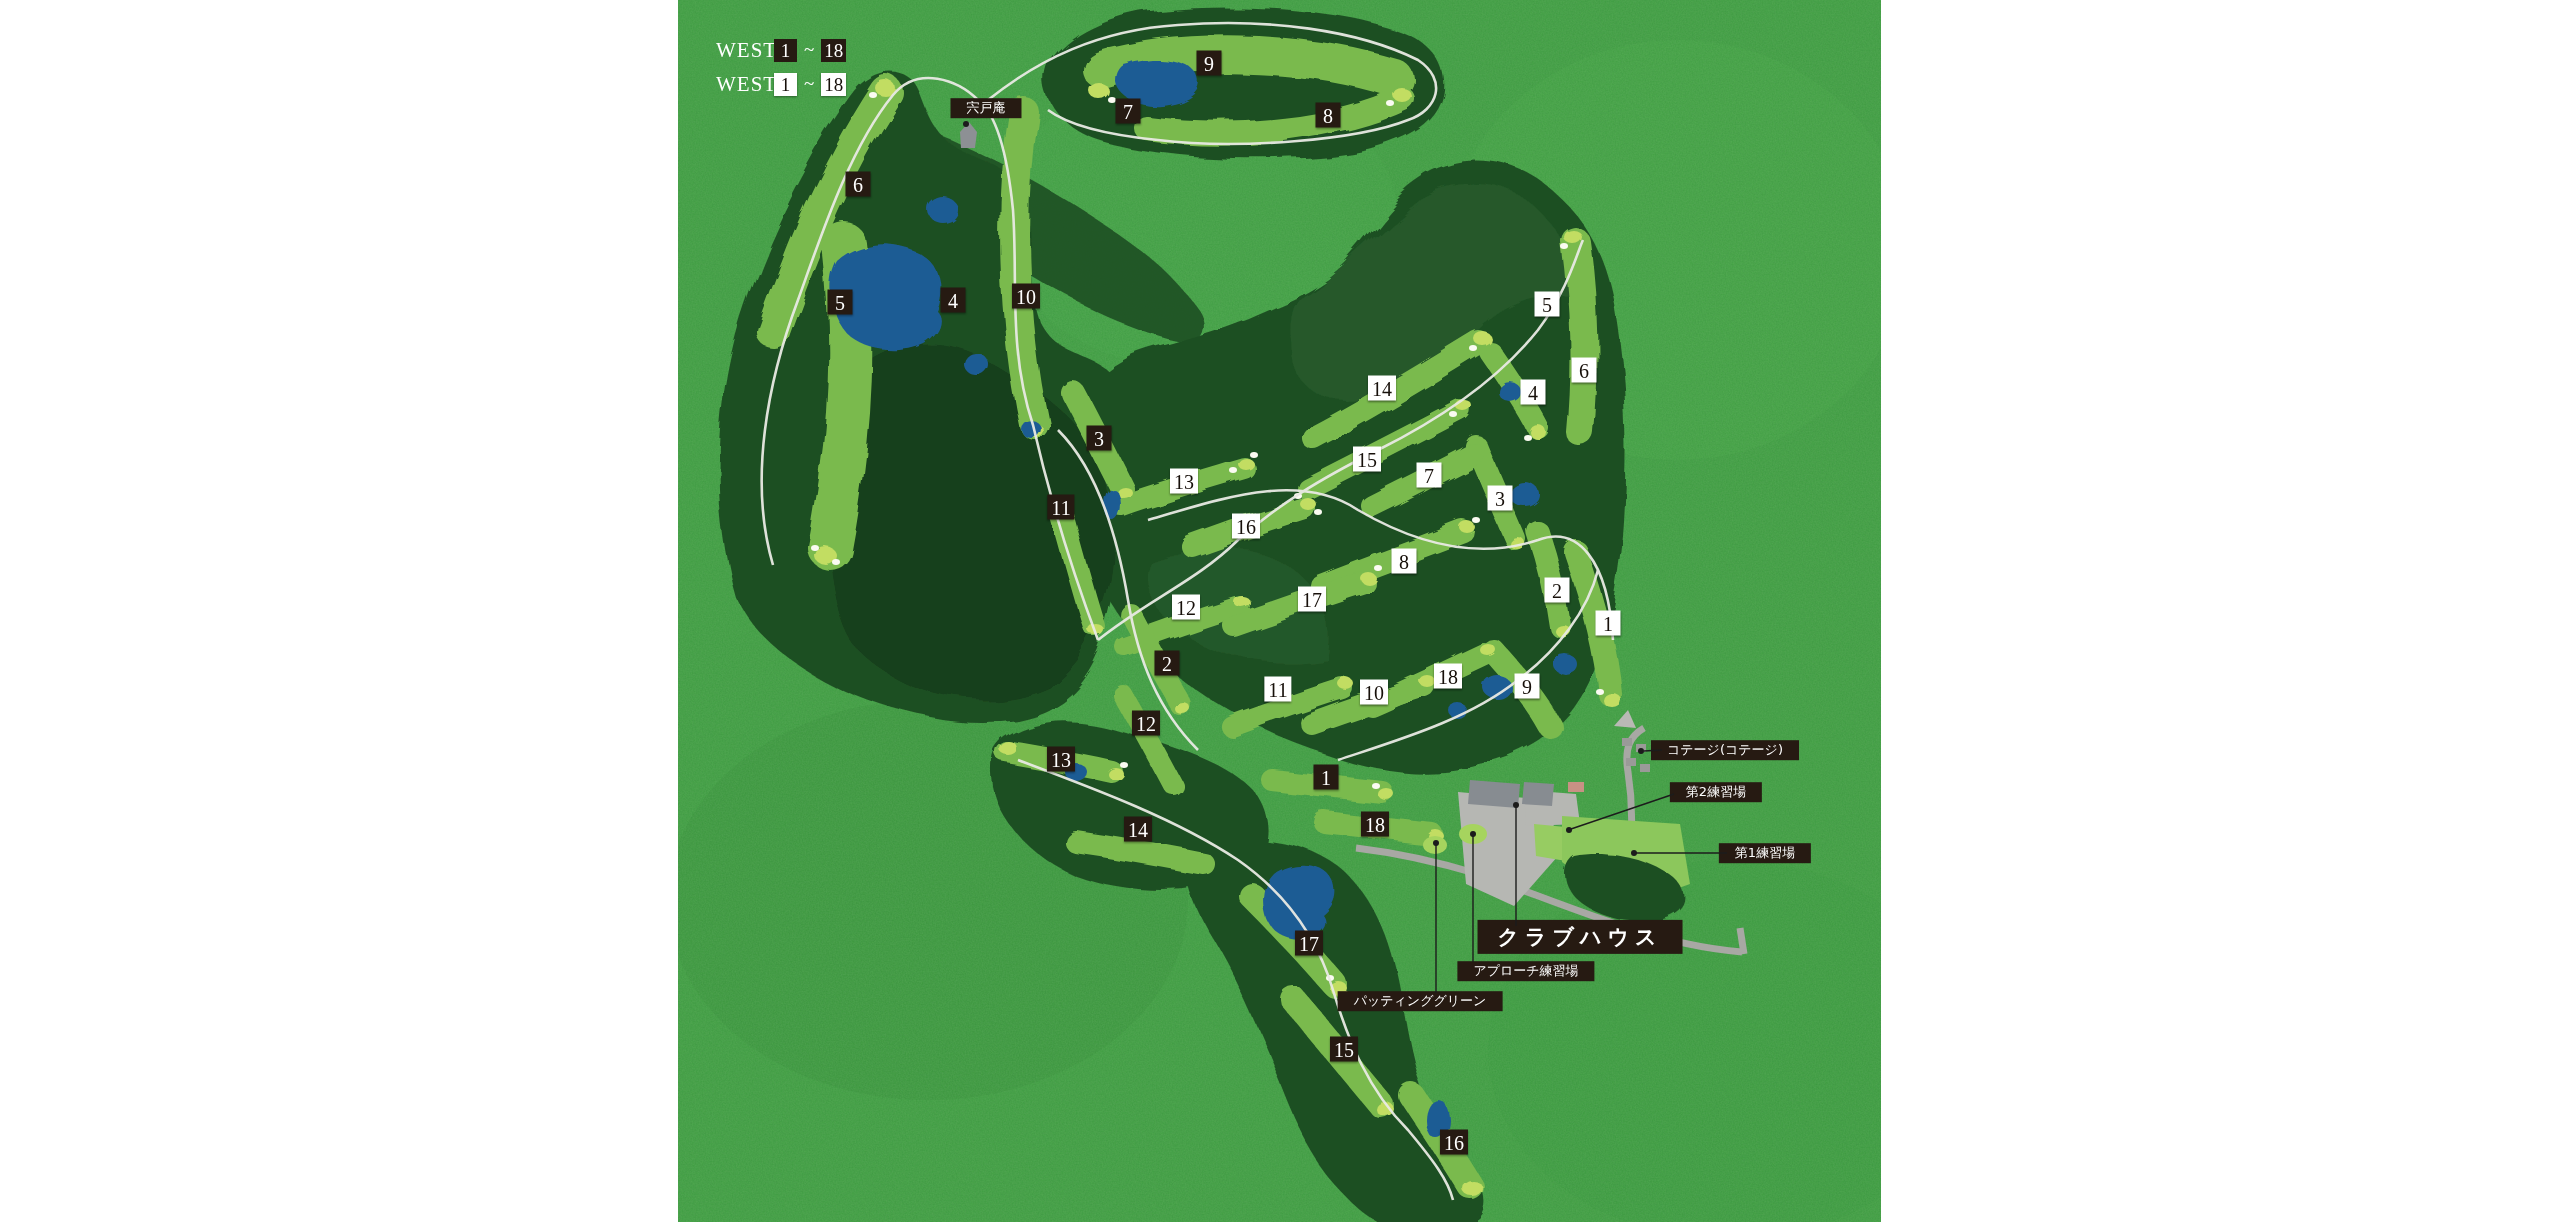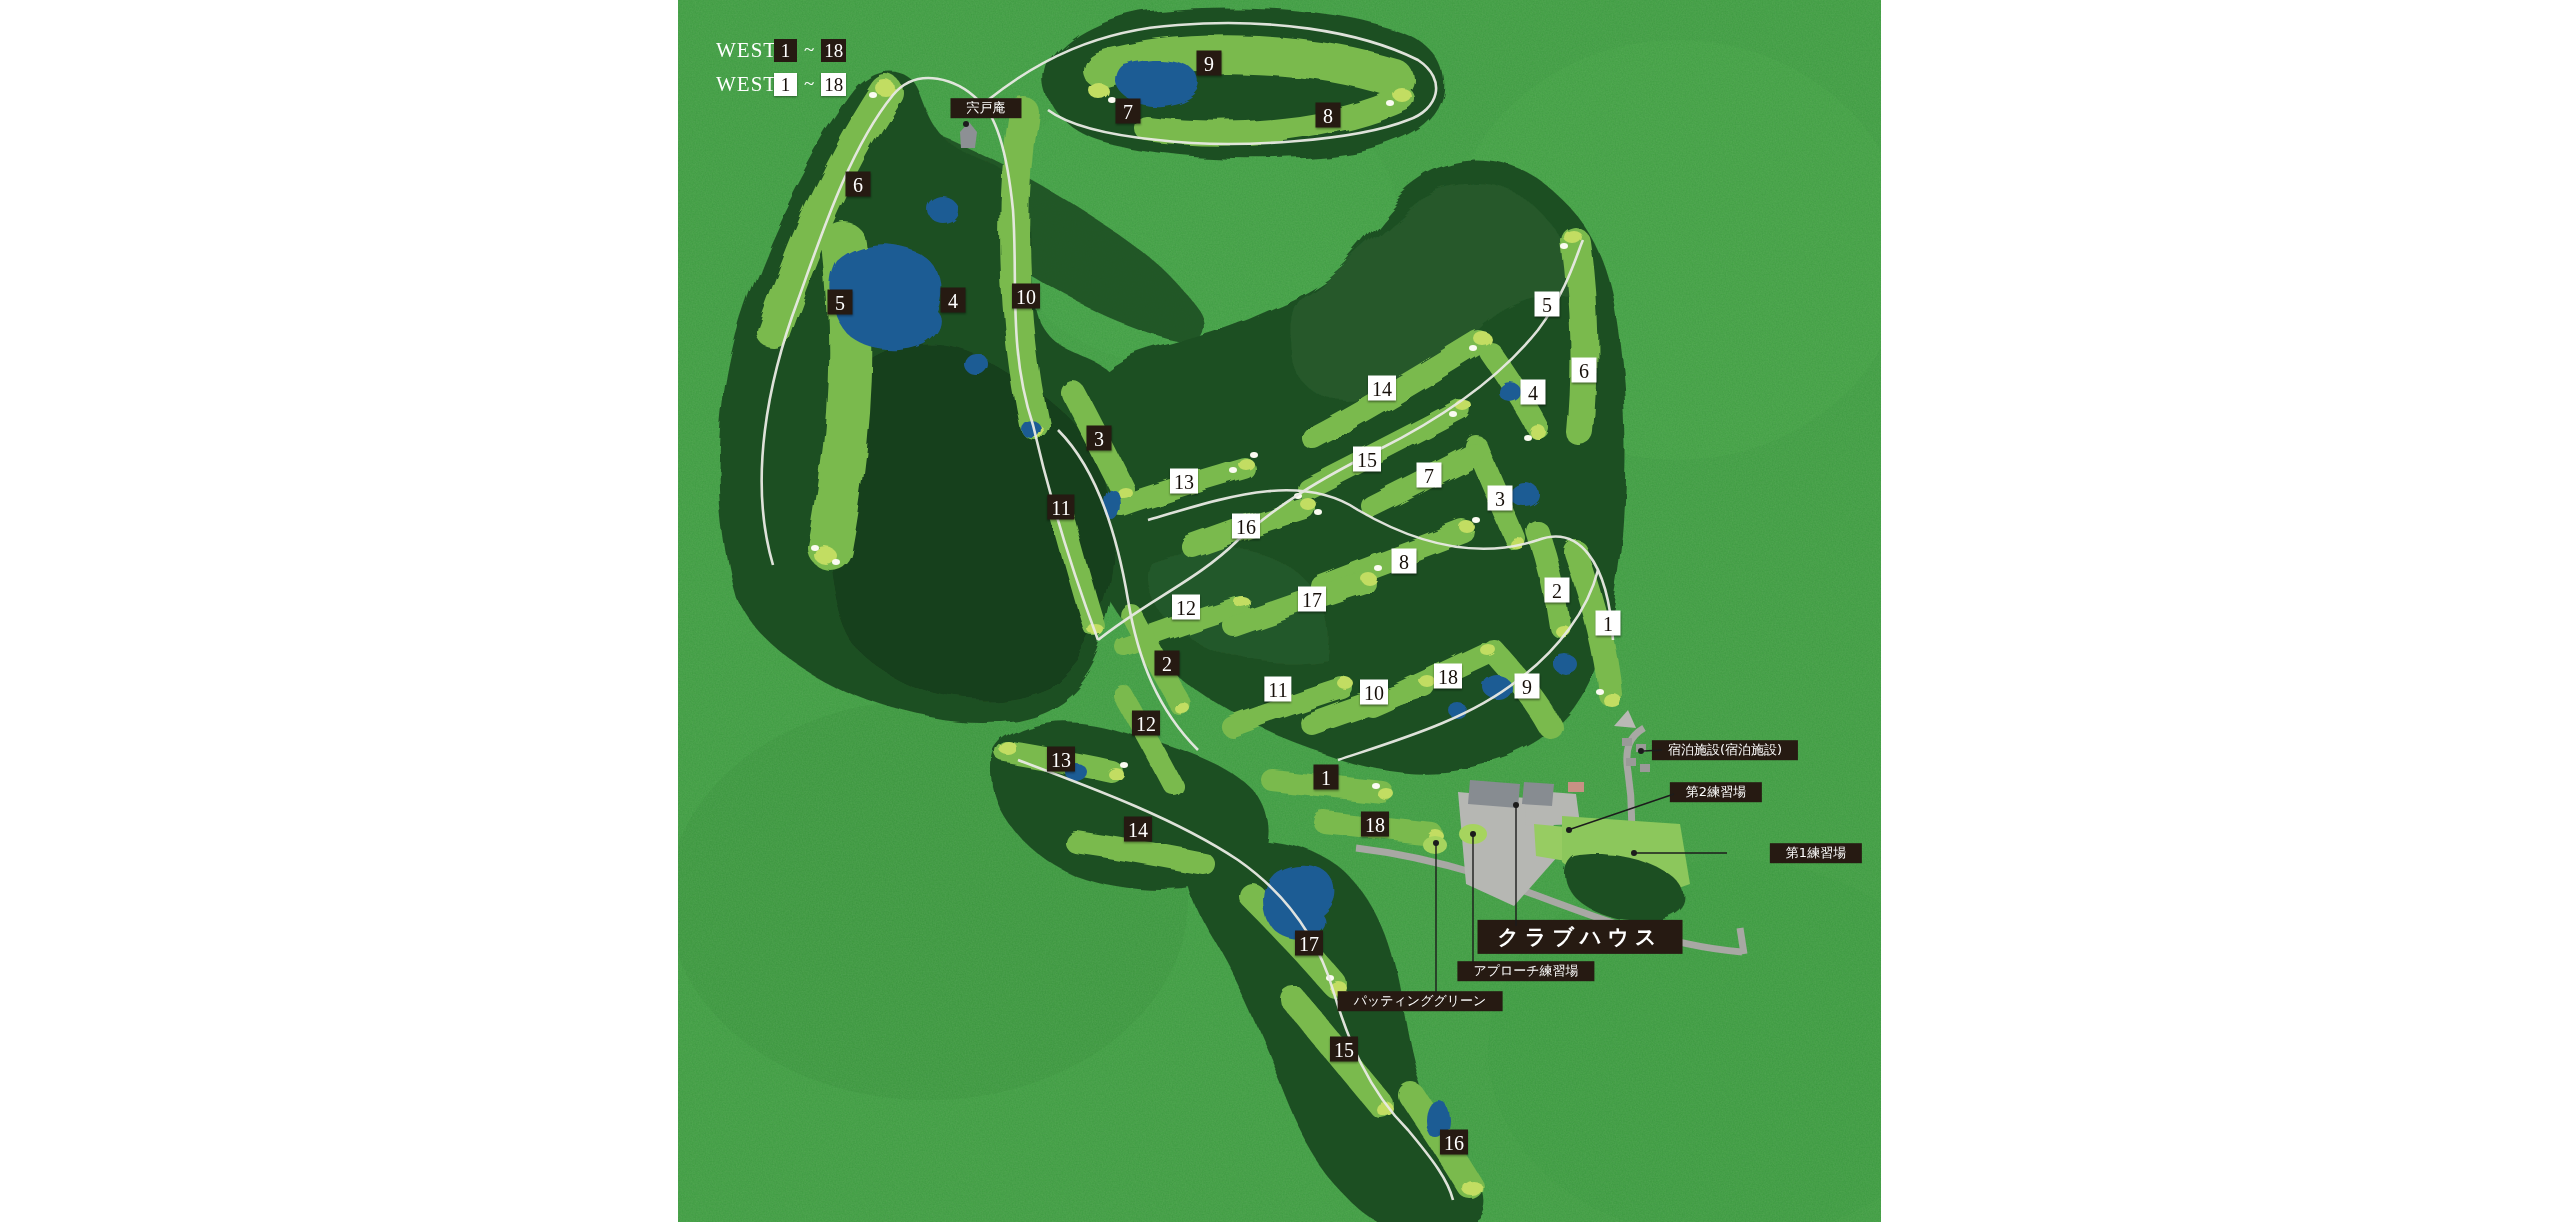--- a/index.html
+++ b/index.html
@@ -274,23 +274,23 @@
       <div class="marker east" style="left: 1184px; top: 481px;">13</div>
       <div class="marker east" style="left: 1382px; top: 388px;">14</div>
       <div class="marker east" style="left: 1367px; top: 459px;">15</div>
       <div class="marker east" style="left: 1246px; top: 526px;">16</div>
       <div class="marker east" style="left: 1312px; top: 599px;">17</div>
       <div class="marker east" style="left: 1448px; top: 676px;">18</div>
     </div>
 
   <div>
       <div class="map-label small" style="left: 986px; top: 108px;">宍戸庵</div>
-      <div class="map-label small" style="left: 1725px; top: 750px;">宿泊施設(宿泊施設)</div>
+      <div class="map-label small" style="left: 1725px; top: 750px;">コテージ(コテージ)</div>
       <div class="map-label small" style="left: 1716px; top: 792px;">第2練習場</div>
-      <div class="map-label small" style="left: 1816px; top: 853px;">第1練習場</div>
+      <div class="map-label small" style="left: 1765px; top: 853px;">第1練習場</div>
       <div class="map-label large" style="left: 1580px; top: 937px;">クラブハウス</div>
       <div class="map-label small" style="left: 1526px; top: 971px;">アプローチ練習場</div>
       <div class="map-label small" style="left: 1420px; top: 1001px;">パッティンググリーン</div>
     </div>
 
   <svg class="overlay-svg" viewBox="0 0 2560 1222">
       <circle cx="966" cy="124" r="3" fill="#1c1c1c"></circle>
       <line x1="1662" y1="750" x2="1644" y2="751" stroke="#1c1c1c" stroke-width="1.4"></line>
       <circle cx="1641" cy="751" r="3" fill="#1c1c1c"></circle>
       <line x1="1674" y1="794" x2="1571" y2="829" stroke="#1c1c1c" stroke-width="1.4"></line>

